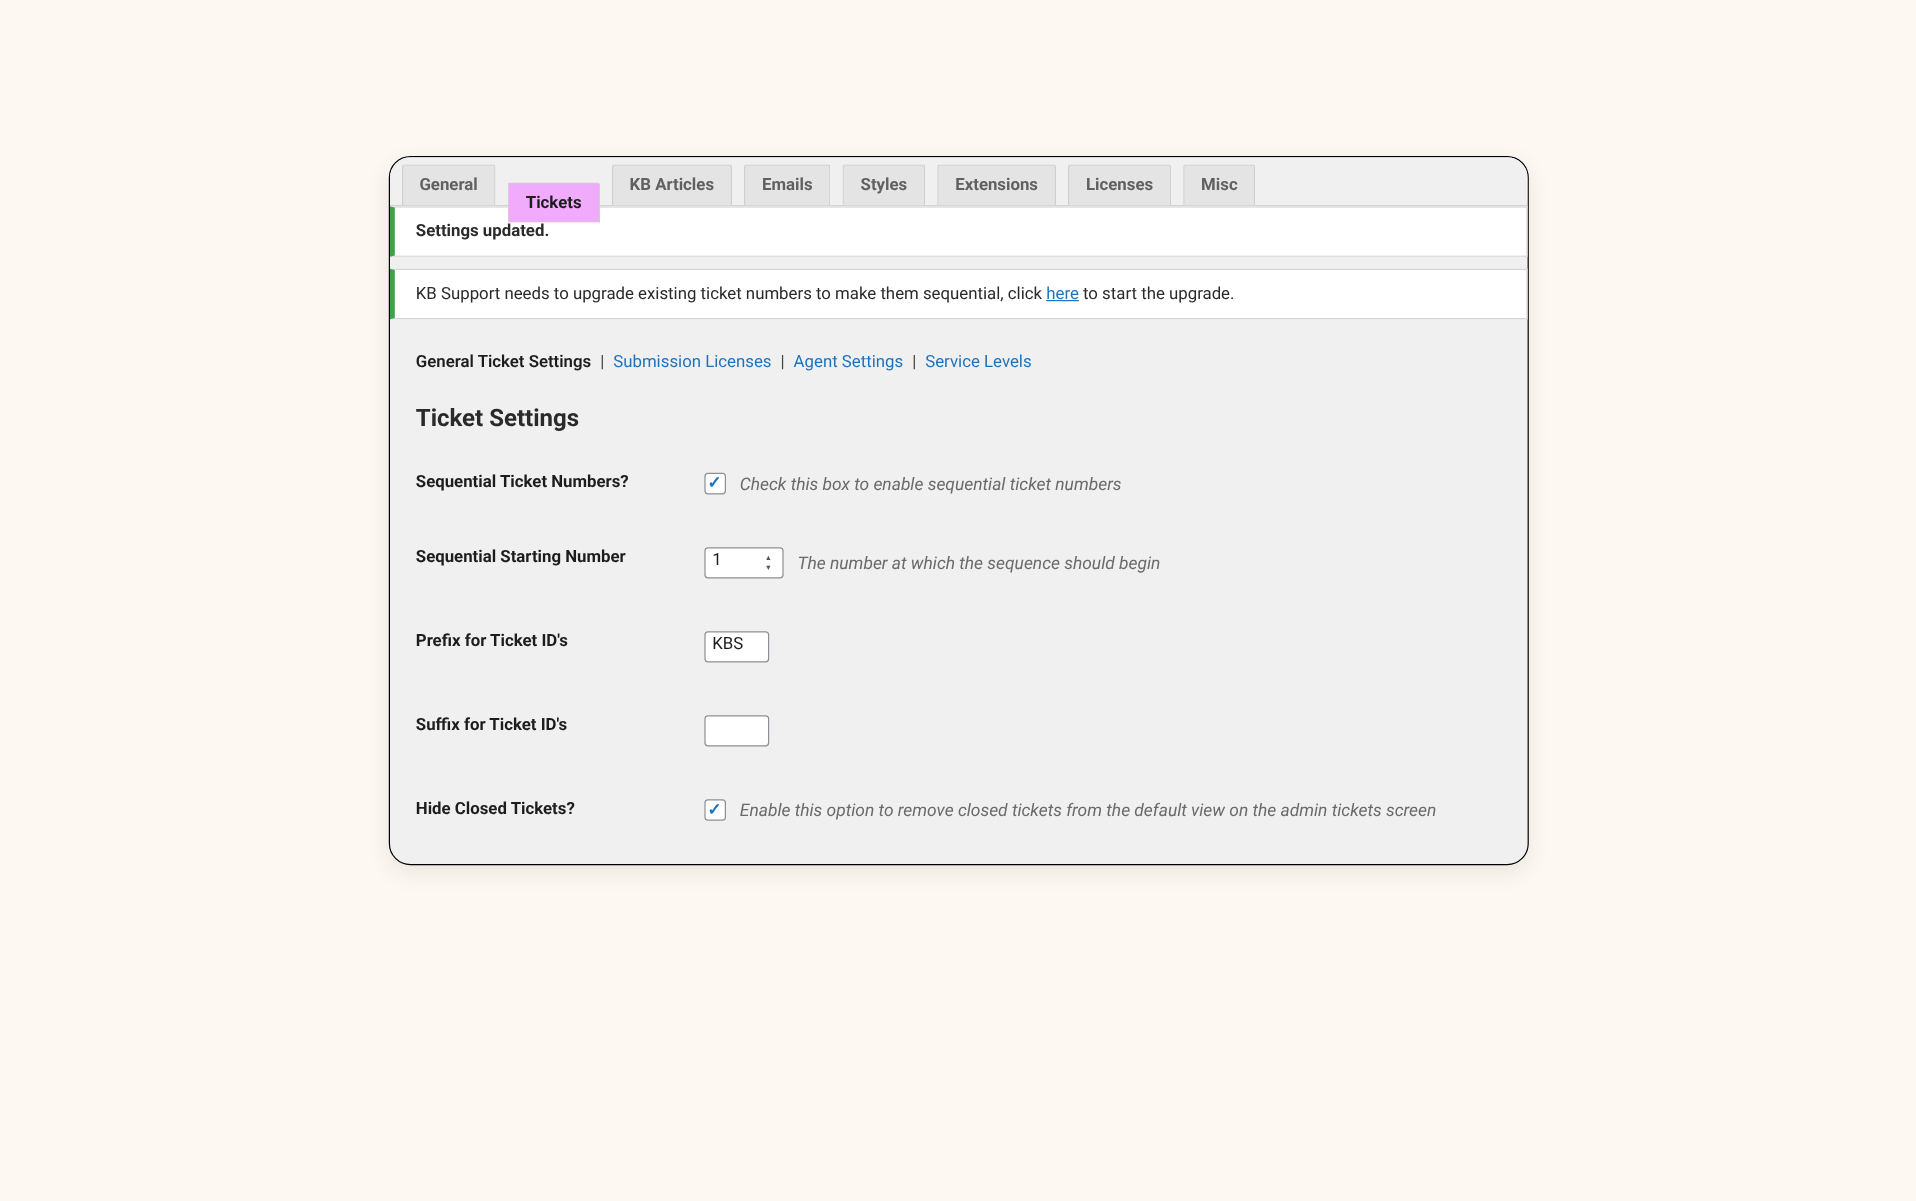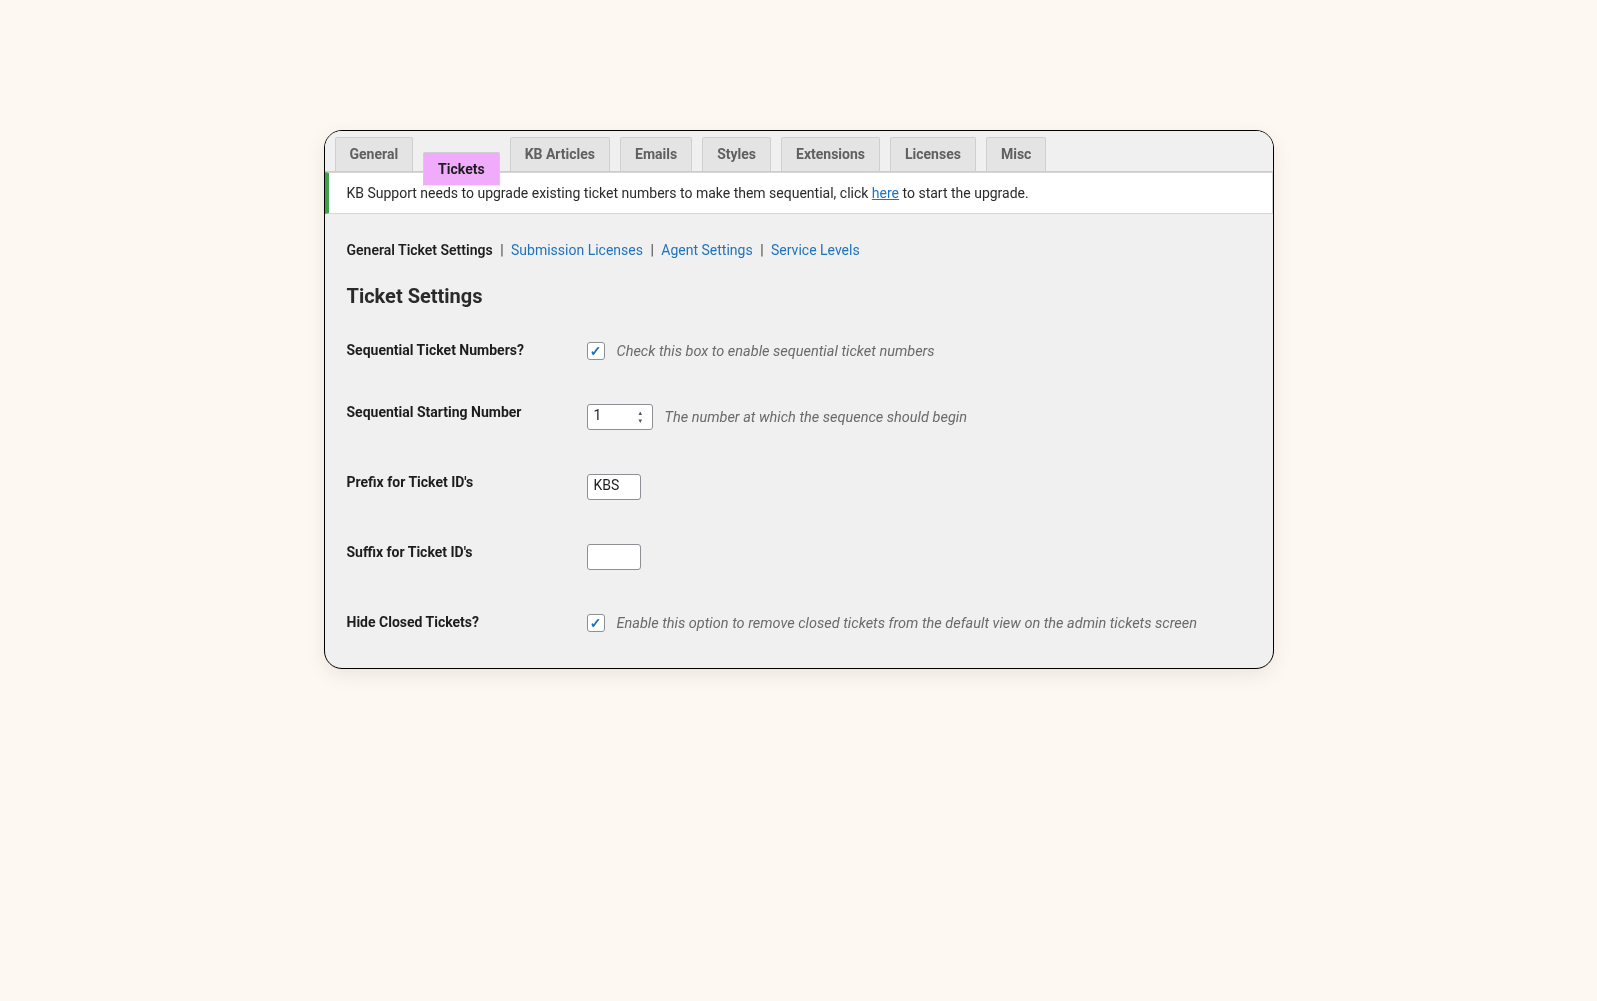--- a/index.html
+++ b/index.html
@@ -143,20 +143,23 @@
     <div class="tab">General</div>
     <div class="tab active">Tickets</div>
     <div class="tab">KB Articles</div>
     <div class="tab">Emails</div>
     <div class="tab">Styles</div>
     <div class="tab">Extensions</div>
     <div class="tab">Licenses</div>
     <div class="tab">Misc</div>
   </div>
 
+  <div class="notice">
+    <strong>Settings updated.</strong>
+  </div>
 
   <div class="notice">
     <span>KB Support needs to upgrade existing ticket numbers to make them sequential, click </span><a href="#">here</a><span> to start the upgrade.</span>
   </div>
 
   <div class="content">
 
     <div class="subtabs">
       <span>General Ticket Settings</span>
       <span class="sep"> | </span>

